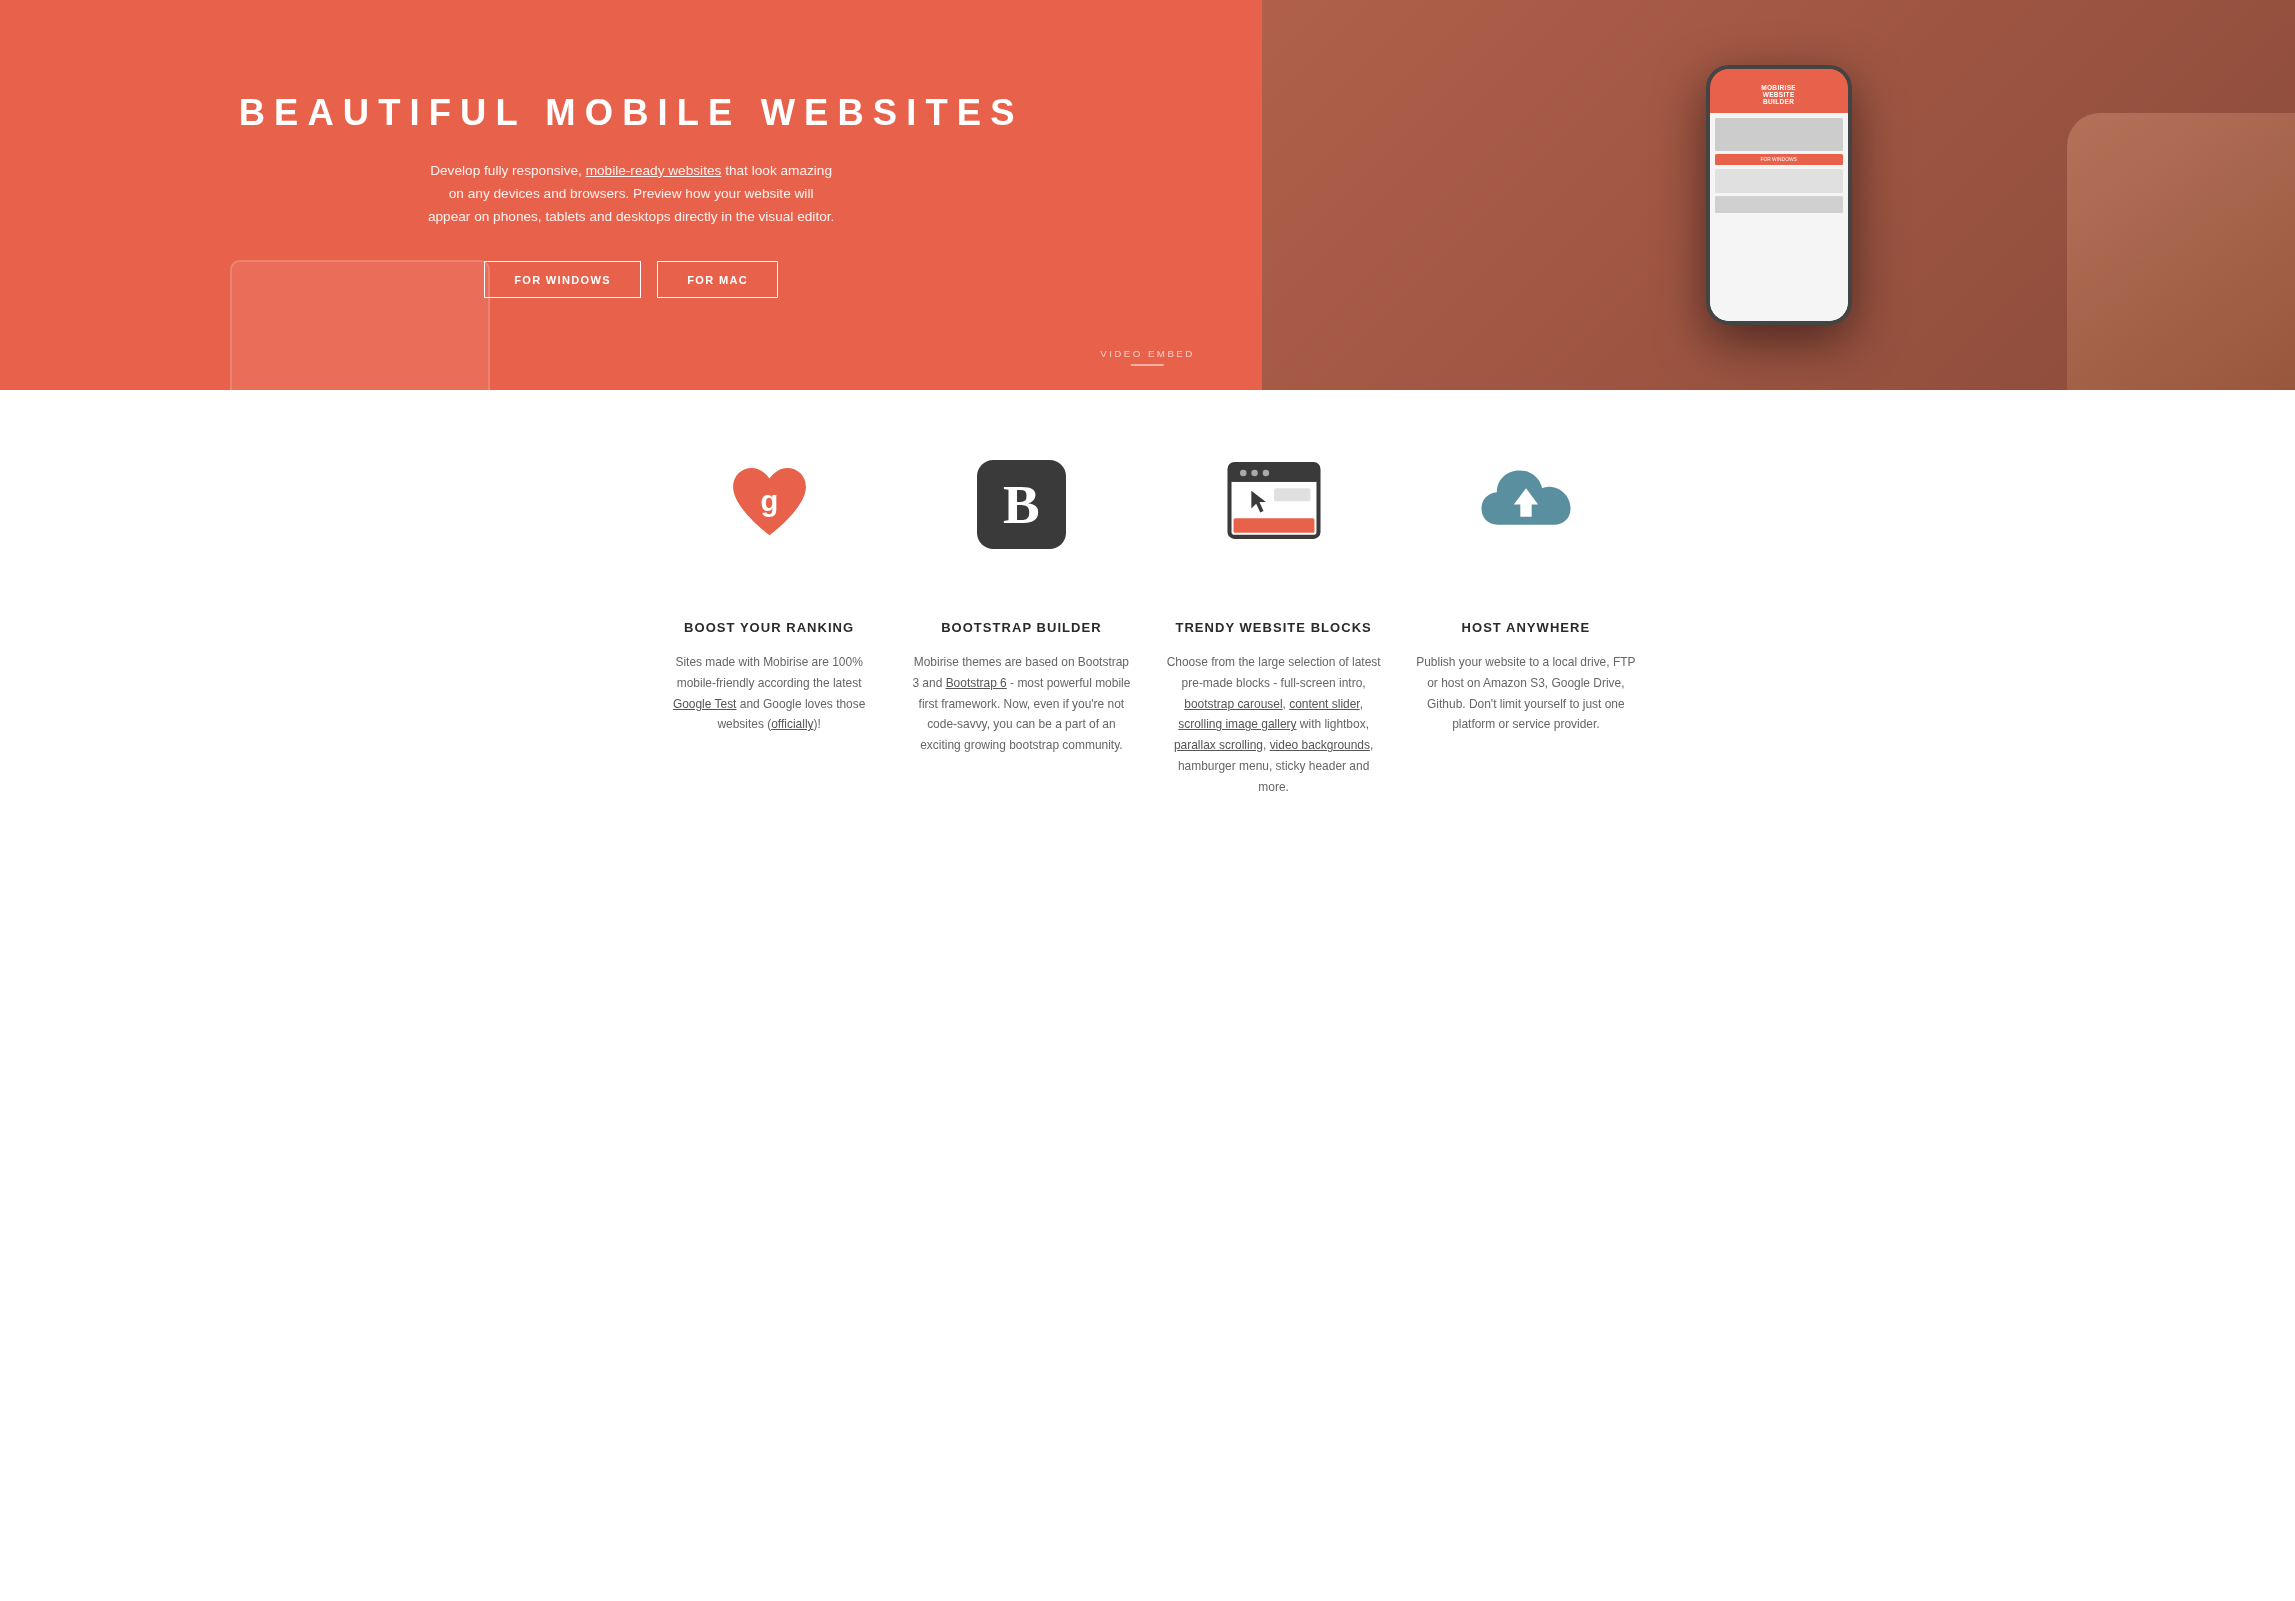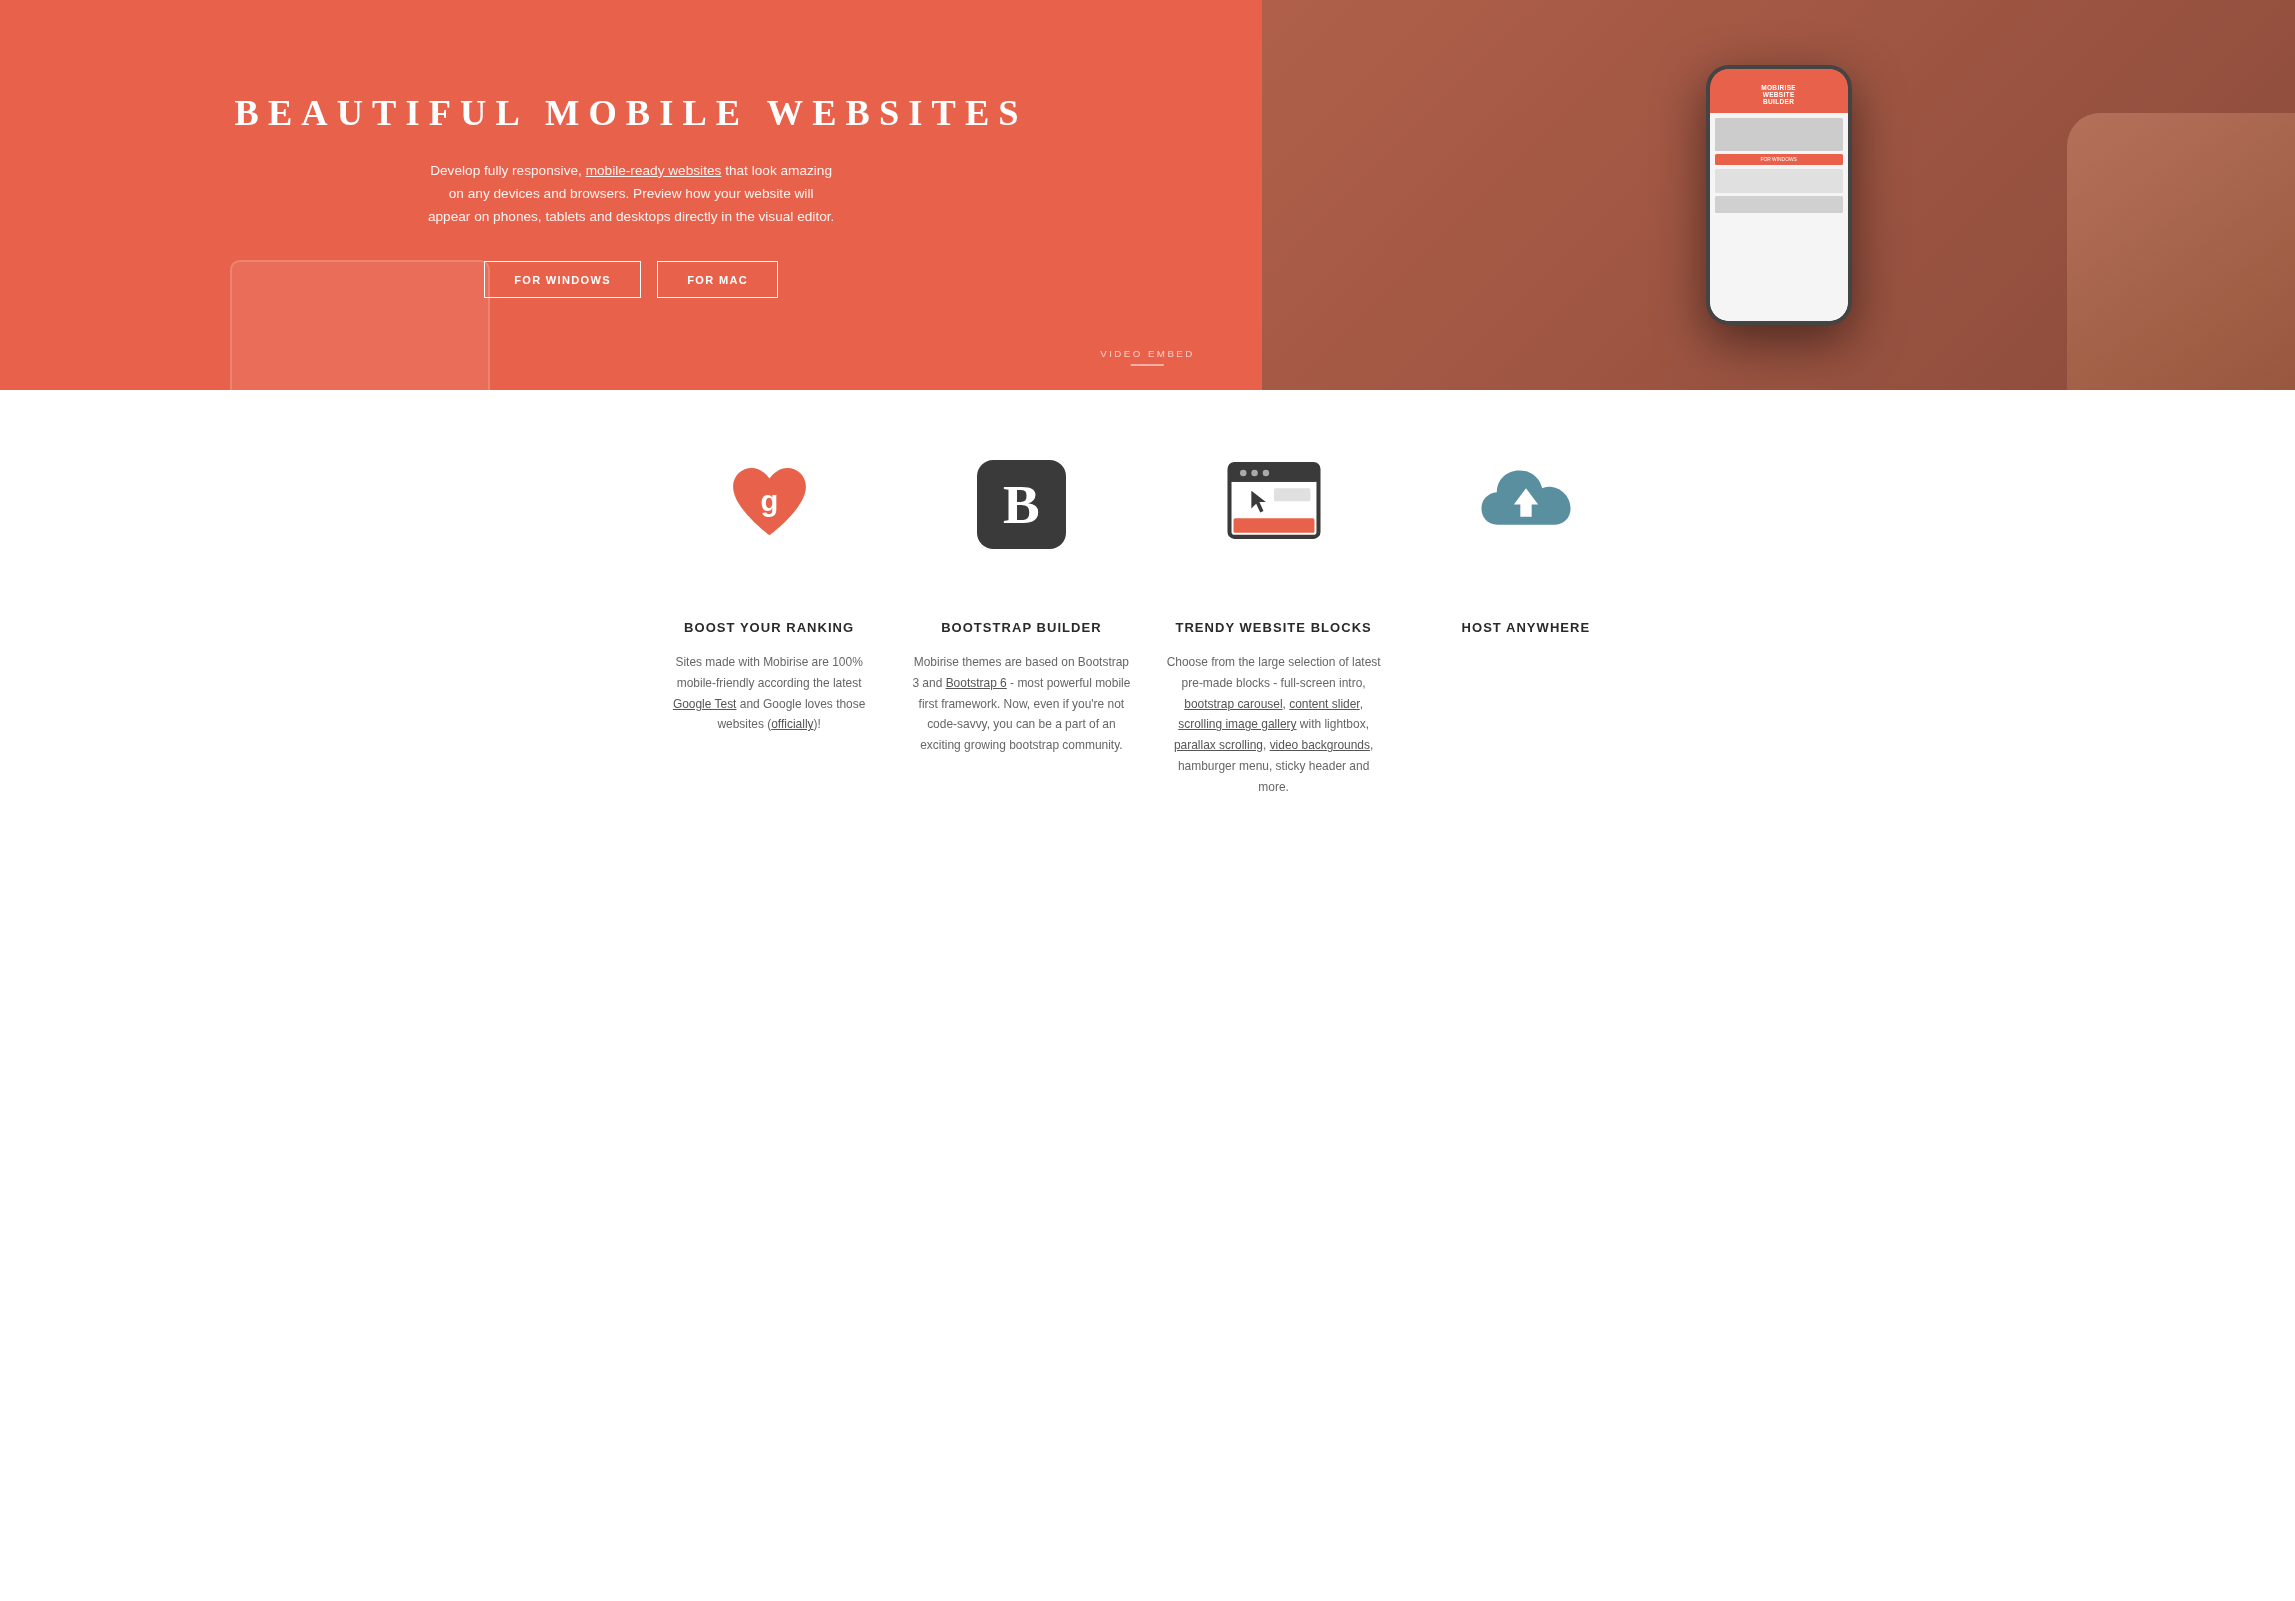--- a/index.html
+++ b/index.html
@@ -26,21 +26,20 @@
       text-align: center;
       color: #fff;
     }
     .hero-title {
       font-size: 2.8rem;
       font-weight: 700;
       letter-spacing: 0.25em;
       text-transform: uppercase;
       margin-bottom: 24.4px;
       color: #fff;
-      font-family: Liberation Serif, serif;
     }
     .hero-description {
       font-size: 1.05rem;
       line-height: 1.7;
       color: rgba(255,255,255,0.92);
       max-width: 407px;
       margin-bottom: 33px;
     }
     .hero-description a {
       color: rgba(255,255,255,0.92);
@@ -346,17 +345,20 @@
         <div class="icon-cloud">
           <svg viewBox="0 0 120 100" xmlns="http://www.w3.org/2000/svg">
 
             <path d="M95,75 L25,75 C12,75 5,65 5,55 C5,44 13,36 24,35 C24,20 35,8 52,8 C66,8 77,17 80,30 C82,29 85,28 88,28 C103,28 115,40 115,55 C115,67 106,75 95,75Z" fill="#5a8fa0"></path>
 
             <polygon points="60,30 45,50 53,50 53,65 67,65 67,50 75,50" fill="white"></polygon>
           </svg>
         </div>
       </div>
       <h3 class="feature-title">HOST ANYWHERE</h3>
+      <p class="feature-desc">
+        Publish your website to a local drive, FTP or host on Amazon S3, Google Drive, Github. Don't limit yourself to just one platform or service provider.
+      </p>
     </div>
 
   </div>
 </section>
 
 
 </body></html>

